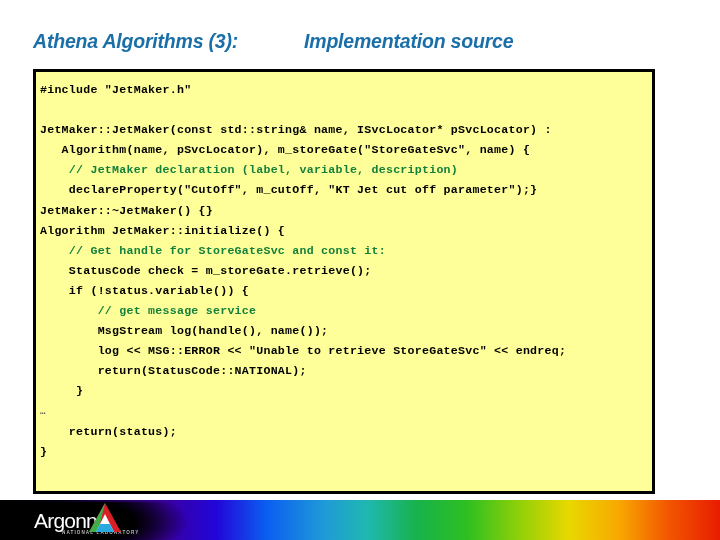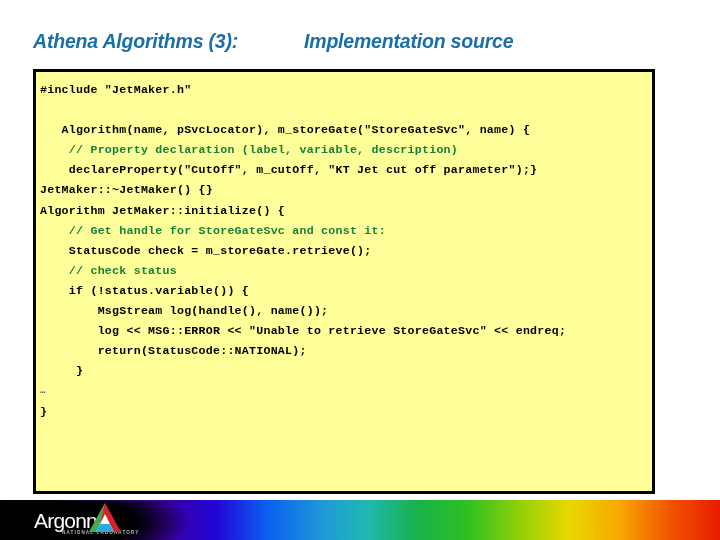--- a/index.html
+++ b/index.html
@@ -155,34 +155,36 @@
 <div id="slide">
 
   <div id="title-row">
     <span class="title-text" id="title-main">Athena Algorithms (3):</span><span class="title-text" id="title-sub">Implementation source</span>
   </div>
 
   <div id="code-box">
     <div id="code-inner">
         <div class="code-line">#include "JetMaker.h"</div>
         <div class="code-line blank"> </div>
+        <div class="code-line">JetMaker::JetMaker(const std::string&amp; name, ISvcLocator* pSvcLocator) :</div>
         <div class="code-line">   Algorithm(name, pSvcLocator), m_storeGate("StoreGateSvc", name) {</div>
-        <div class="code-line comment">    // Property declaration (label, variable, description)</div>
+        <div class="code-line comment">    // JetMaker declaration (label, variable, description)</div>
         <div class="code-line">    declareProperty("CutOff", m_cutOff, "KT Jet cut off parameter");}</div>
         <div class="code-line">JetMaker::~JetMaker() {}</div>
         <div class="code-line">Algorithm JetMaker::initialize() {</div>
         <div class="code-line comment">    // Get handle for StoreGateSvc and const it:</div>
         <div class="code-line">    StatusCode check = m_storeGate.retrieve();</div>
-        <div class="code-line comment">    // check status</div>
         <div class="code-line">    if (!status.variable()) {</div>
+        <div class="code-line comment">        // get message service</div>
         <div class="code-line">        MsgStream log(handle(), name());</div>
         <div class="code-line">        log &lt;&lt; MSG::ERROR &lt;&lt; "Unable to retrieve StoreGateSvc" &lt;&lt; endreq;</div>
         <div class="code-line">        return(StatusCode::NATIONAL);</div>
         <div class="code-line">     }</div>
         <div class="code-line ellipsis">…</div>
+        <div class="code-line">    return(status);</div>
         <div class="code-line">}</div>
       </div>
   </div>
 
   <div id="footer">
     <div id="logo-block"></div>
     <div id="logo-word">Argonne</div>
     <div id="logo-tag">NATIONAL LABORATORY</div>
     <svg id="logo-mark" viewBox="0 0 34 32">
       <polygon points="17,1 33,30 24,30 17,13 10,30 1,30" fill="#d92027"></polygon>

